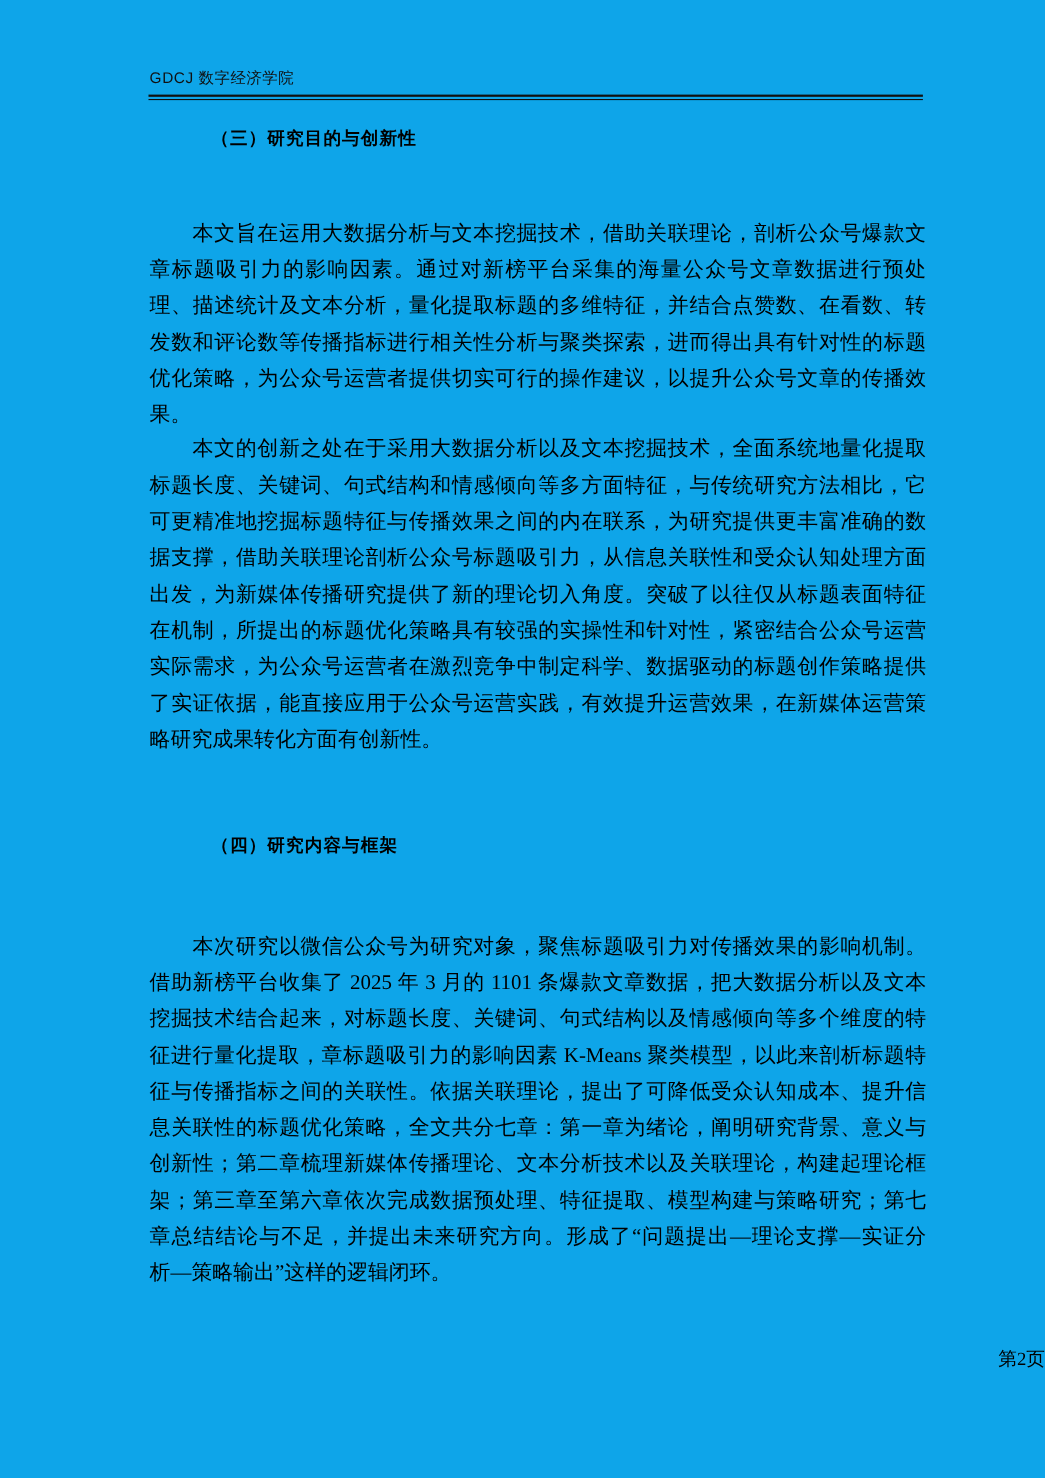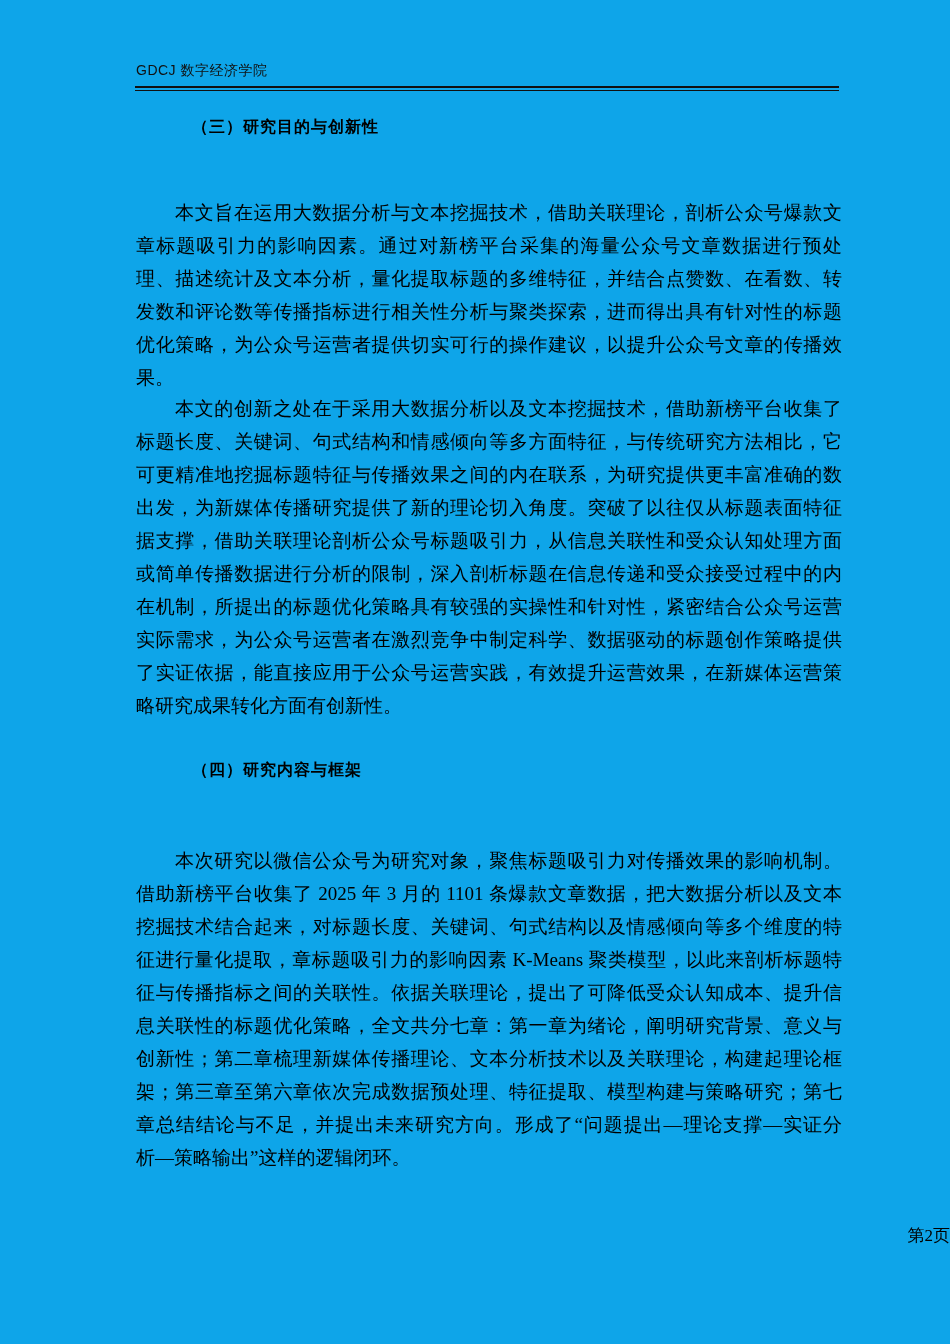--- a/index.html
+++ b/index.html
@@ -96,26 +96,25 @@
   <div class="para para-1">
     <div class="line first">本文旨在运用大数据分析与文本挖掘技术，借助关联理论，剖析公众号爆款文</div>
     <div class="line">章标题吸引力的影响因素。通过对新榜平台采集的海量公众号文章数据进行预处</div>
     <div class="line">理、描述统计及文本分析，量化提取标题的多维特征，并结合点赞数、在看数、转</div>
     <div class="line">发数和评论数等传播指标进行相关性分析与聚类探索，进而得出具有针对性的标题</div>
     <div class="line">优化策略，为公众号运营者提供切实可行的操作建议，以提升公众号文章的传播效</div>
     <div class="line last">果。</div>
   </div>
 
   <div class="para para-2">
-    <div class="line first">本文的创新之处在于采用大数据分析以及文本挖掘技术，借助新榜平台收集了</div>
+    <div class="line first">本文的创新之处在于采用大数据分析以及文本挖掘技术，全面系统地量化提取</div>
     <div class="line">标题长度、关键词、句式结构和情感倾向等多方面特征，与传统研究方法相比，它</div>
     <div class="line">可更精准地挖掘标题特征与传播效果之间的内在联系，为研究提供更丰富准确的数</div>
+    <div class="line">据支撑，借助关联理论剖析公众号标题吸引力，从信息关联性和受众认知处理方面</div>
     <div class="line">出发，为新媒体传播研究提供了新的理论切入角度。突破了以往仅从标题表面特征</div>
-    <div class="line">据支撑，借助关联理论剖析公众号标题吸引力，从信息关联性和受众认知处理方面</div>
-    <div class="line">或简单传播数据进行分析的限制，深入剖析标题在信息传递和受众接受过程中的内</div>
     <div class="line">在机制，所提出的标题优化策略具有较强的实操性和针对性，紧密结合公众号运营</div>
     <div class="line">实际需求，为公众号运营者在激烈竞争中制定科学、数据驱动的标题创作策略提供</div>
     <div class="line">了实证依据，能直接应用于公众号运营实践，有效提升运营效果，在新媒体运营策</div>
     <div class="line last">略研究成果转化方面有创新性。</div>
   </div>
 
   <h2 class="heading heading-2">（四）研究内容与框架</h2>
 
   <div class="para para-3">
     <div class="line first">本次研究以微信公众号为研究对象，聚焦标题吸引力对传播效果的影响机制。</div>

